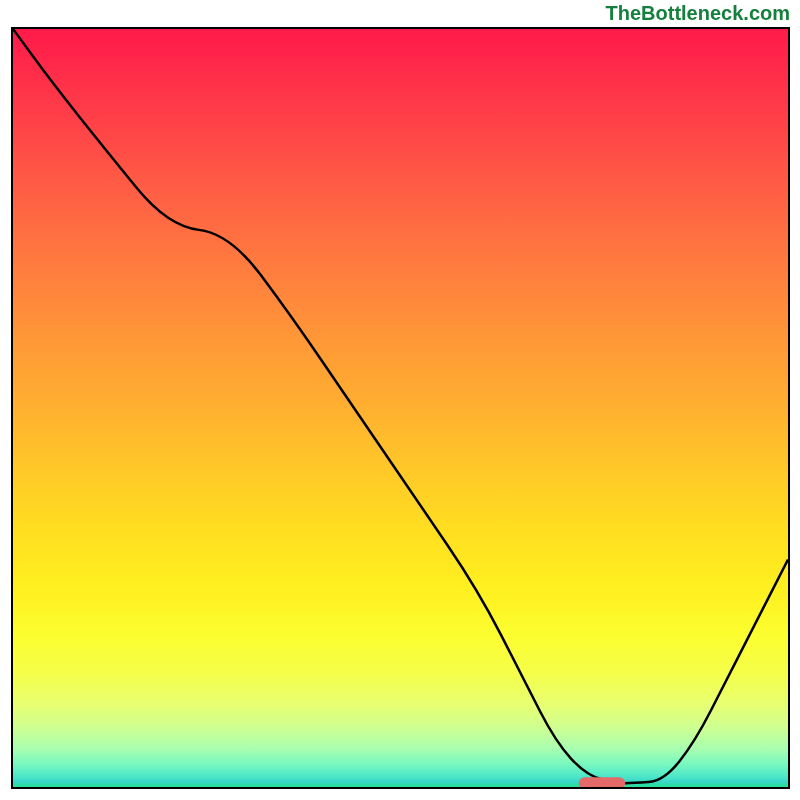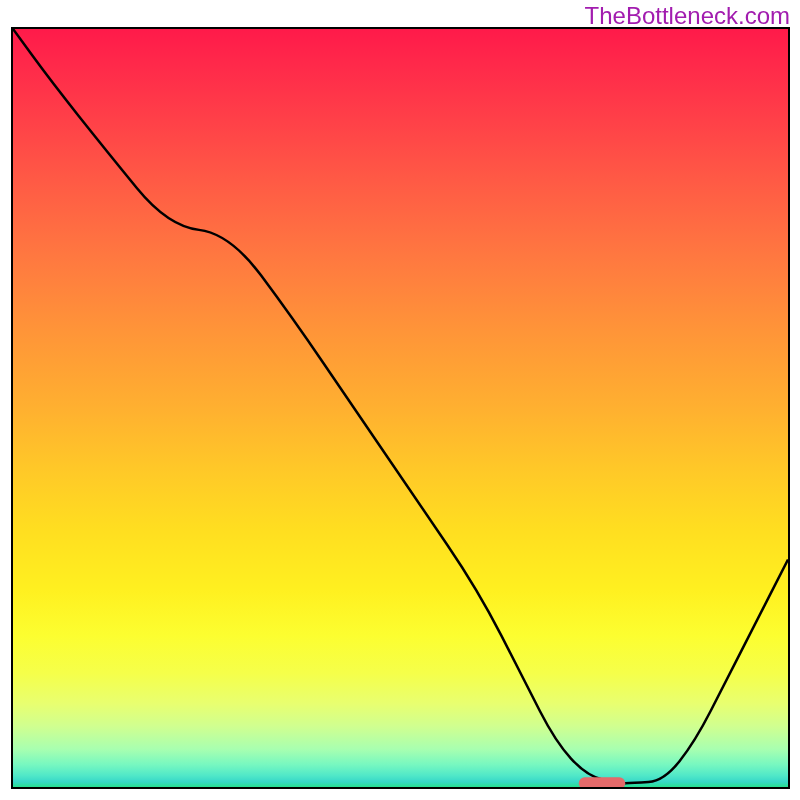--- a/index.html
+++ b/index.html
@@ -8,23 +8,23 @@
     width: 800px;
     height: 800px;
     position: relative;
     font-family: Arial, sans-serif;
     background: #ffffff;
   }
   .watermark {
     position: absolute;
     top: 2px;
     right: 10px;
-    font-size: 24px;
-    color: #a21caf;
-    font-weight: 400;
+    font-size: 20px;
+    color: #15803d;
+    font-weight: 700;
     z-index: 10;
   }
   .plot-area {
     position: absolute;
     top: 27px;
     left: 11px;
     width: 779px;
     height: 762px;
     border: 2.5px solid #000000;
     box-sizing: border-box;

